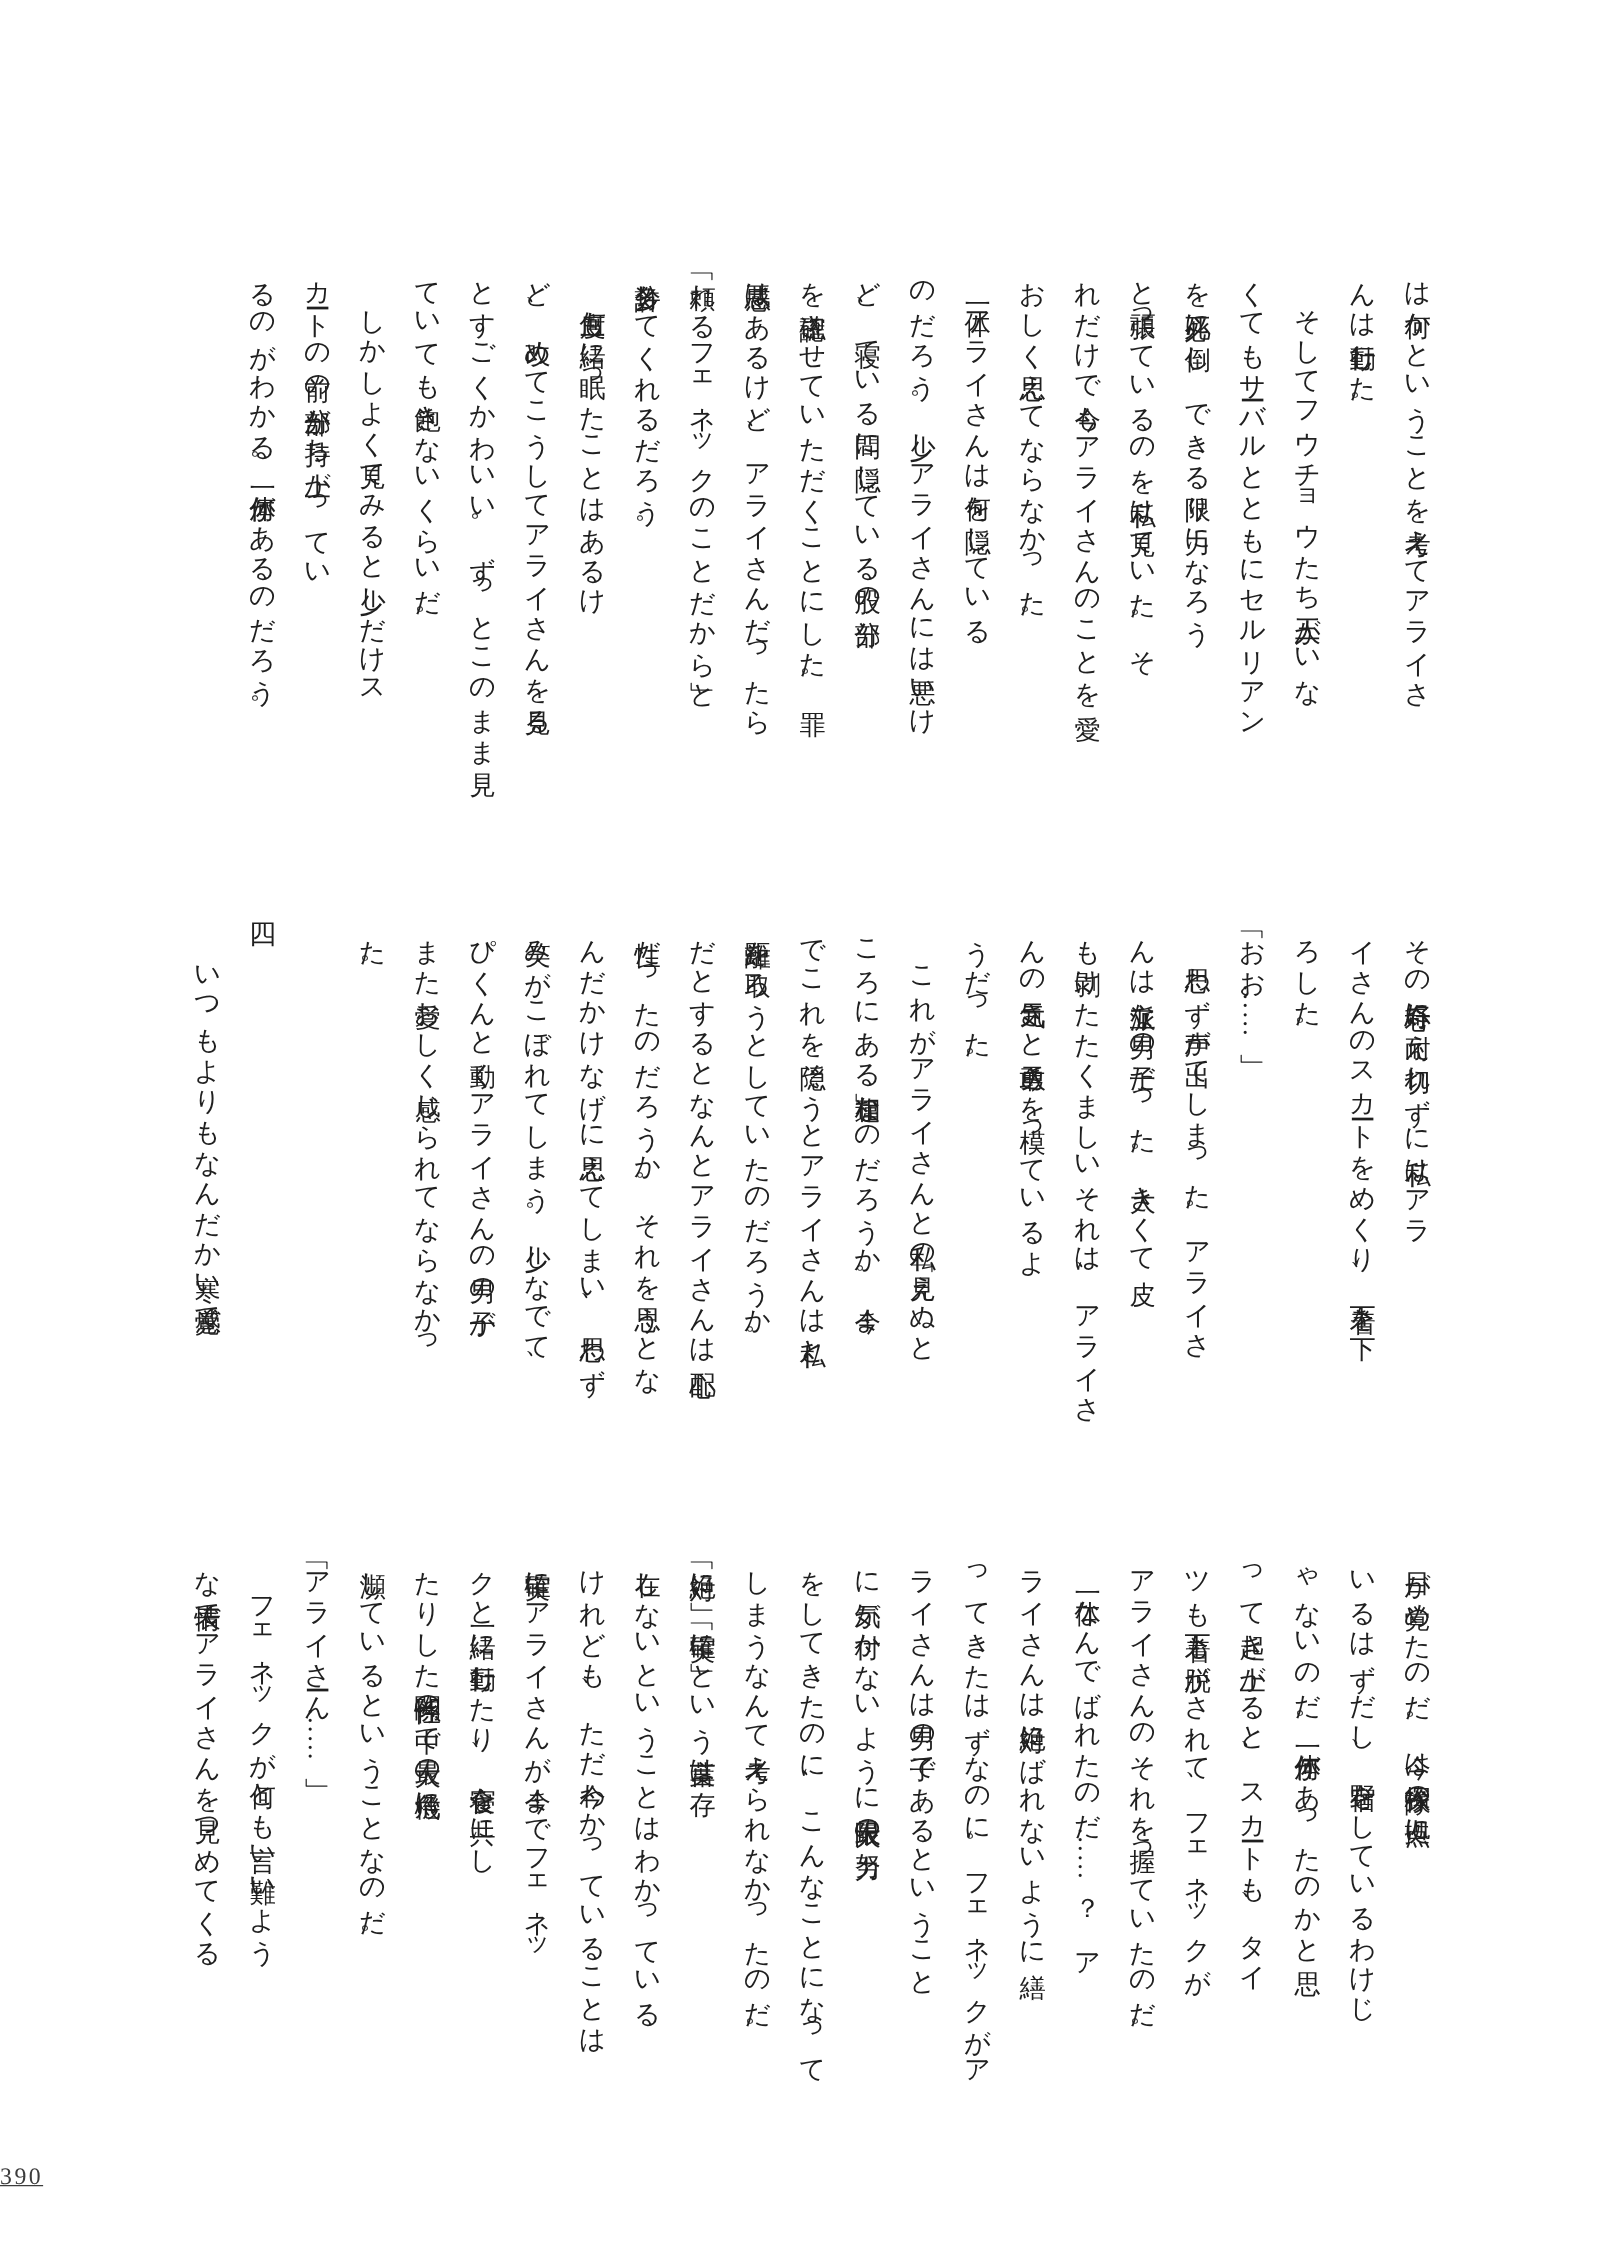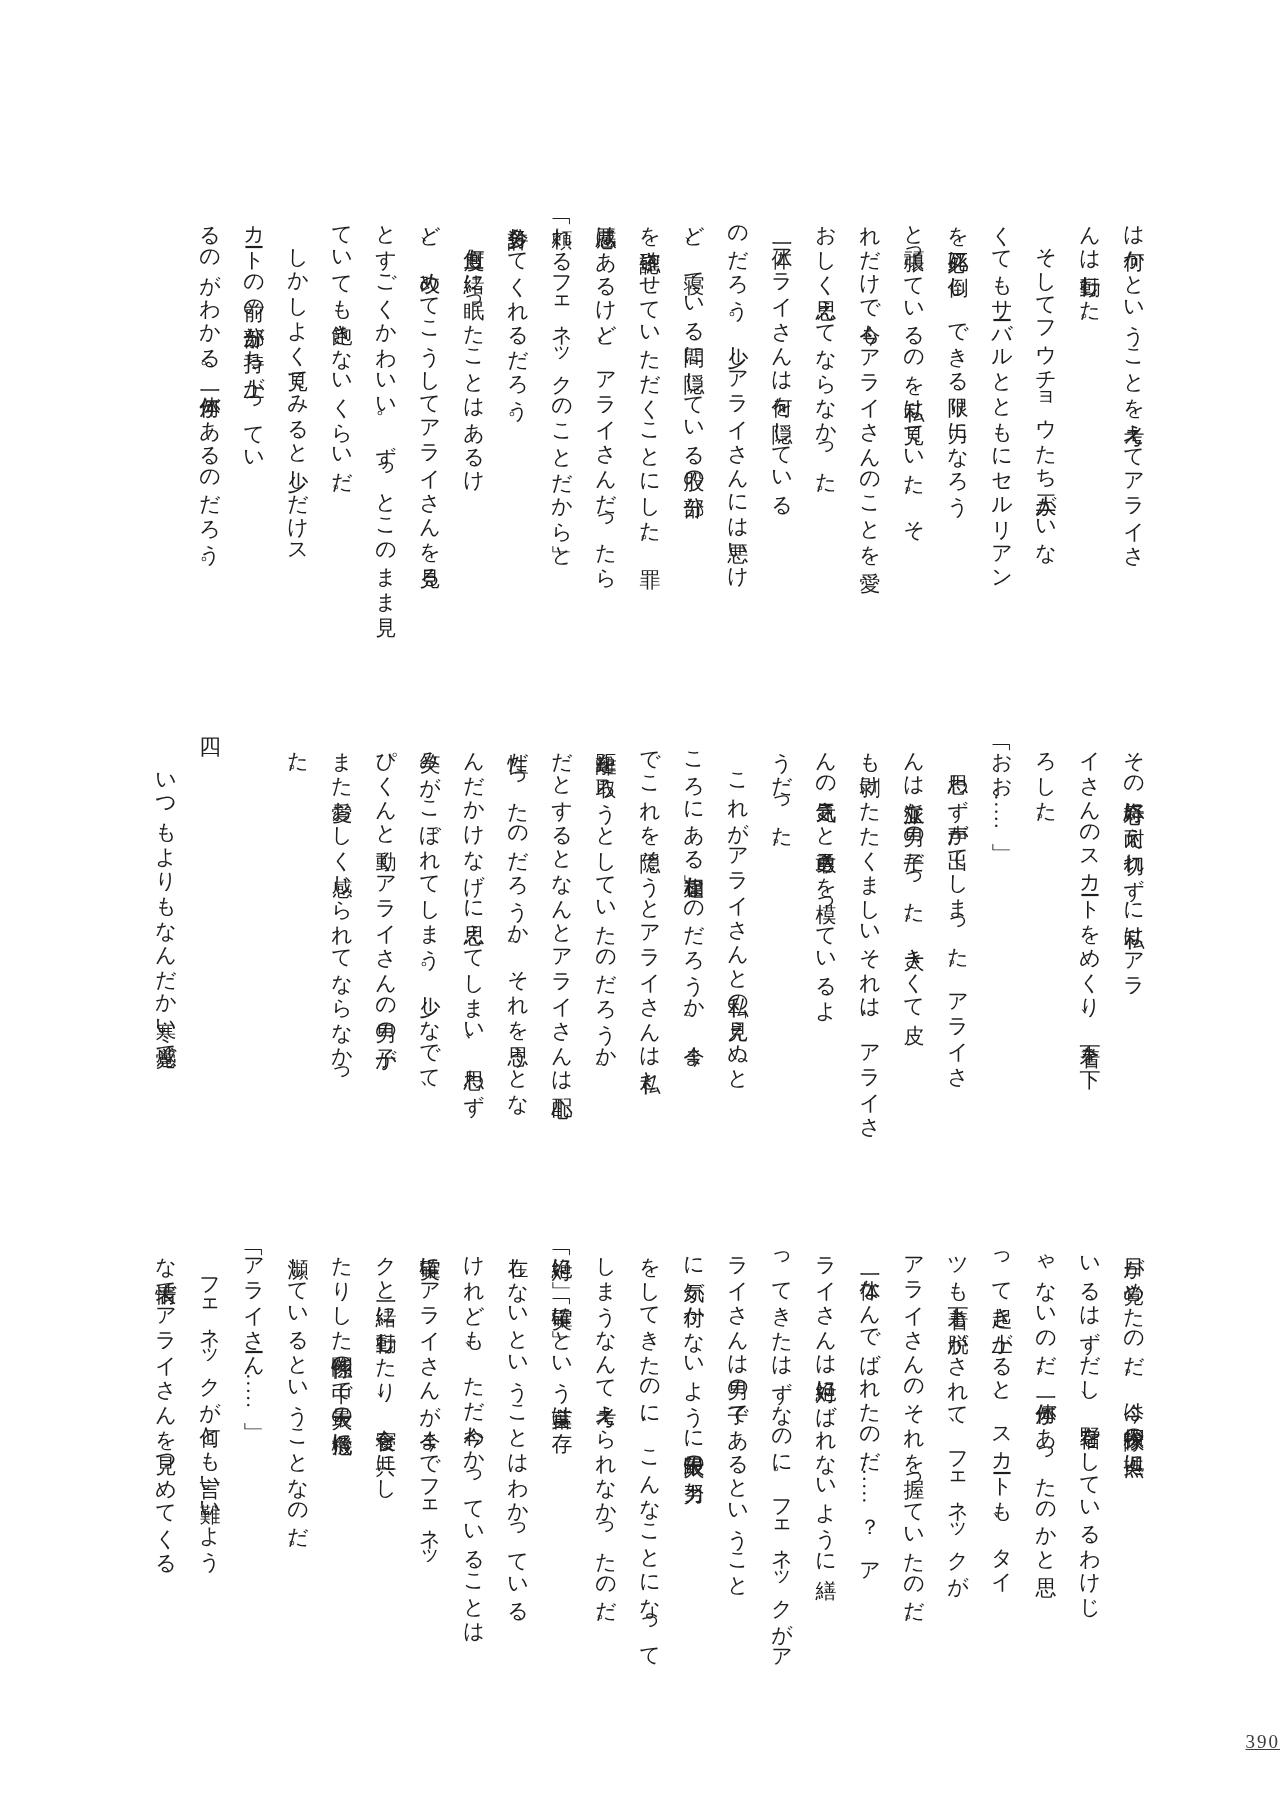--- a/index.html
+++ b/index.html
@@ -44,21 +44,21 @@
   
   .blank {
     width: 44px;
   }
 
   .page-number {
     position: absolute;
     top: 1731px;
     left: 0;
     width: 100%;
-    text-align: right;
+    text-align: left;
     font-size: 19px;
     letter-spacing: 2px;
     color: #3c3c3c;
     text-decoration: underline;
   }
 </style>
 </head>
 <body>
 
 <div class="page">

